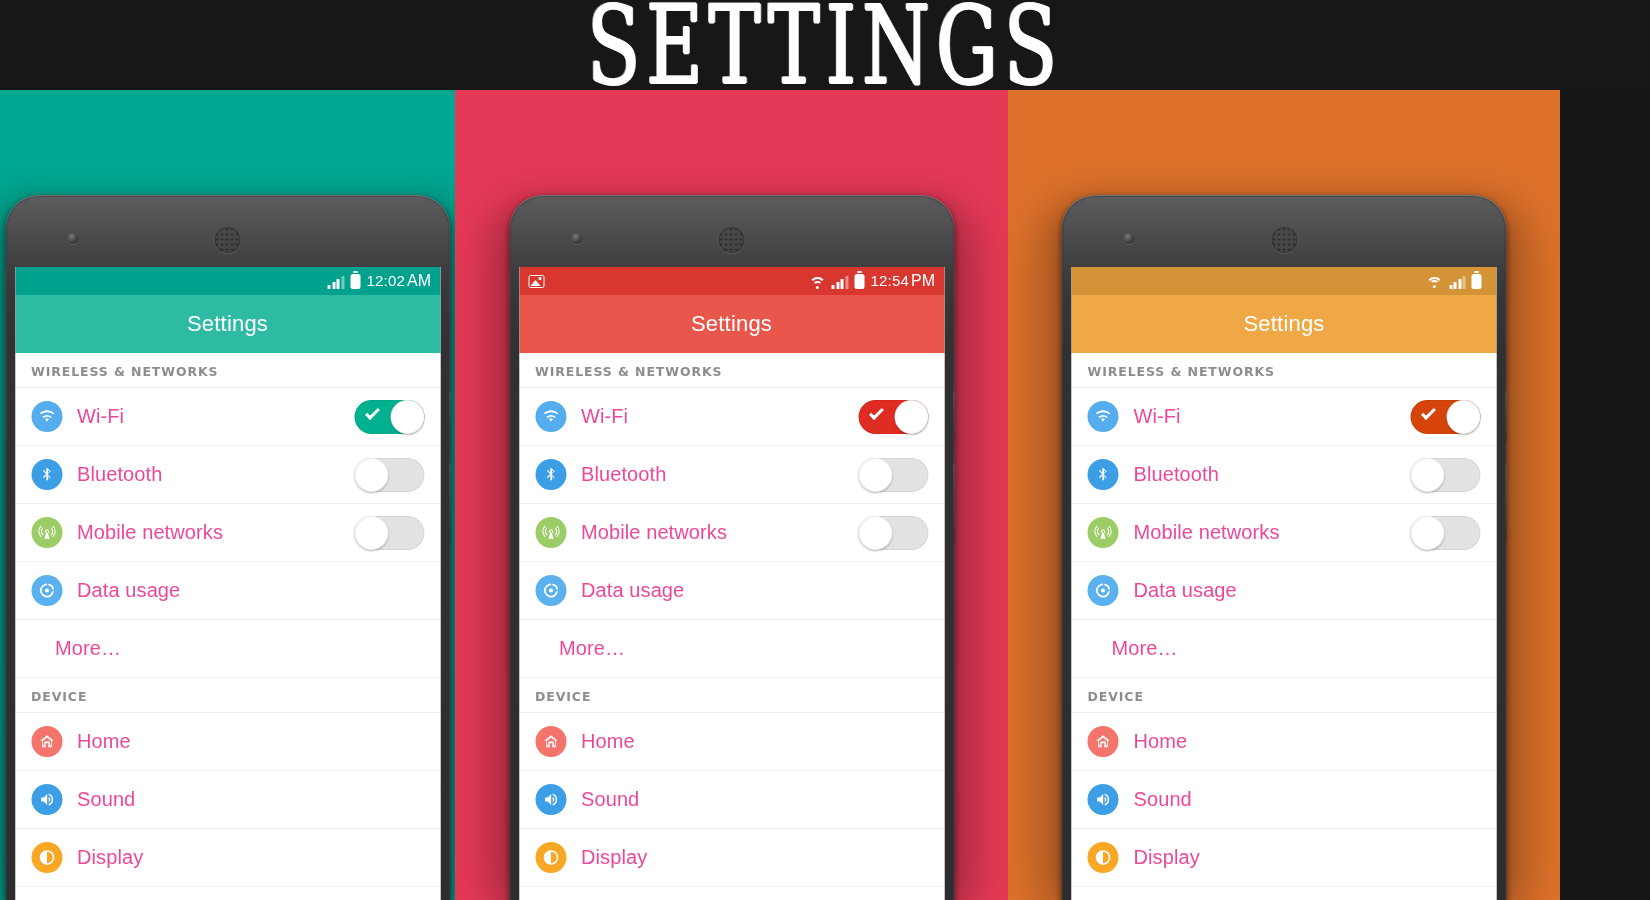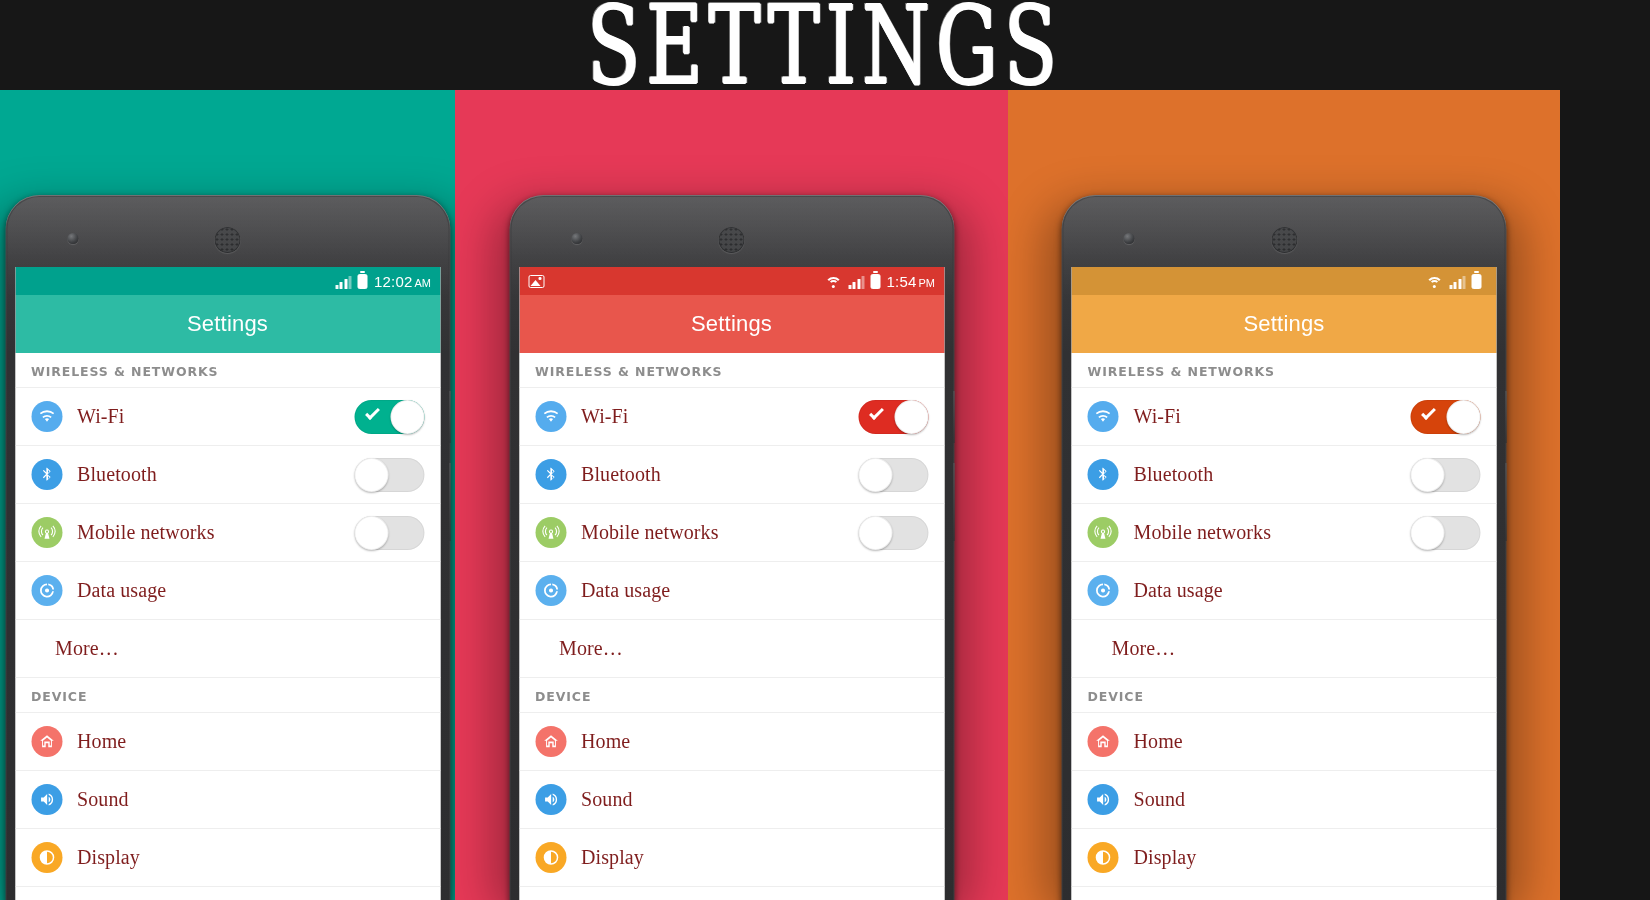--- a/index.html
+++ b/index.html
@@ -157,21 +157,21 @@
     margin-left: auto;
     display: flex;
     align-items: flex-end;
     gap: 6px;
   }
   .sb-time {
     font-size: 15px;
     line-height: 1;
     letter-spacing: .2px;
   }
-  .sb-ampm { font-size: 11px; line-height: 1; margin-left: 2px; }
+  .sb-ampm { font-size: 16px; line-height: 1; margin-left: 2px; }
 
   
   .ico-signal { display: flex; align-items: flex-end; gap: 1.5px; height: 13px; }
   .ico-signal i { width: 3px; background: currentColor; display: block; border-radius: .5px; }
   .ico-signal i:nth-child(1){ height: 4px; opacity:.95 }
   .ico-signal i:nth-child(2){ height: 7px; }
   .ico-signal i:nth-child(3){ height: 10px; }
   .ico-signal i:nth-child(4){ height: 13px; opacity:.45 }
 
   
@@ -256,23 +256,22 @@
   .row-icon {
     width: 31px; height: 31px;
     border-radius: 50%;
     flex: 0 0 31px;
     display: flex; align-items: center; justify-content: center;
     color: #fff;
   }
   .row-label {
     margin-left: 15px;
     font-size: 20px;
-    color: #7f1d1d;
+    color: #ec4899;
     letter-spacing: .1px;
-    font-family: Liberation Serif, serif;
   }
   .row-label.indented { margin-left: 24px; }
 
   
   .toggle {
     margin-left: auto;
     width: 70px; height: 34px;
     border-radius: 17px;
     position: relative;
     background: #e2e2e2;
@@ -439,21 +438,21 @@
                     <span class="dot"></span>
                   </span>
                   <span class="ico-signal">
                     <i></i>
                     <i></i>
                     <i></i>
                     <i></i>
                   </span>
                   <span class="ico-batt"></span>
                   <span style="display:flex;align-items:baseline">
-                    <span class="sb-time">1:54</span>
+                    <span class="sb-time">12:54</span>
                     <span class="sb-ampm">PM</span>
                   </span>
                 </span>
               </div>
               <div class="titlebar" style="background:#e8564c">
                 <span>Settings</span>
               </div>
               <div class="list">
                 <div class="section-head">WIRELESS &amp; NETWORKS</div>
                 <div class="row">

